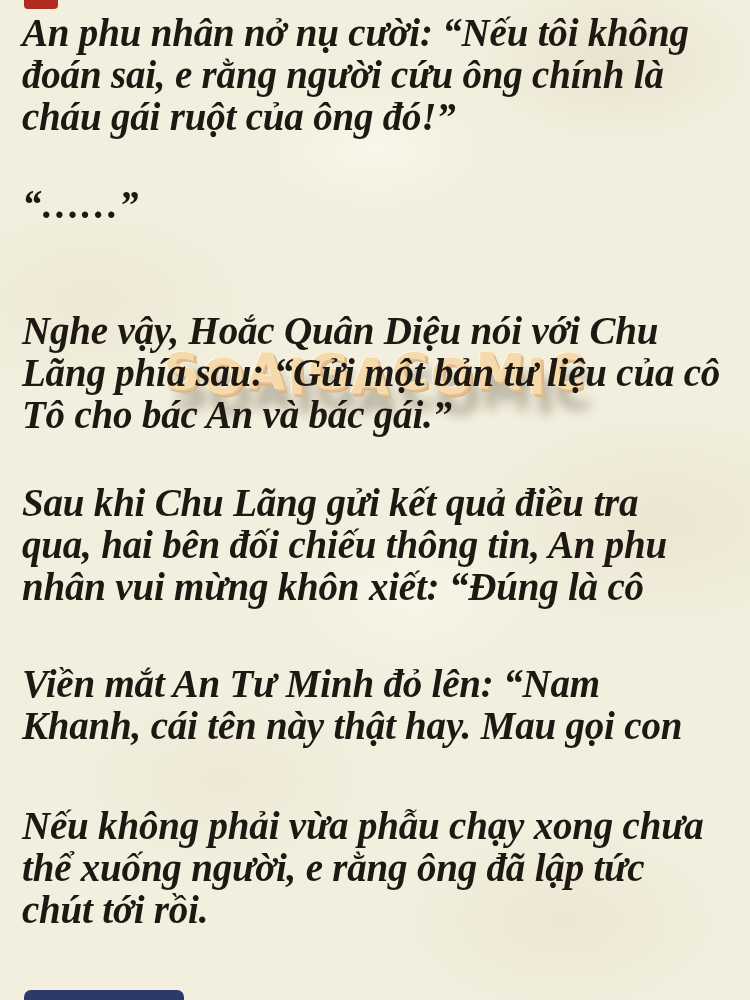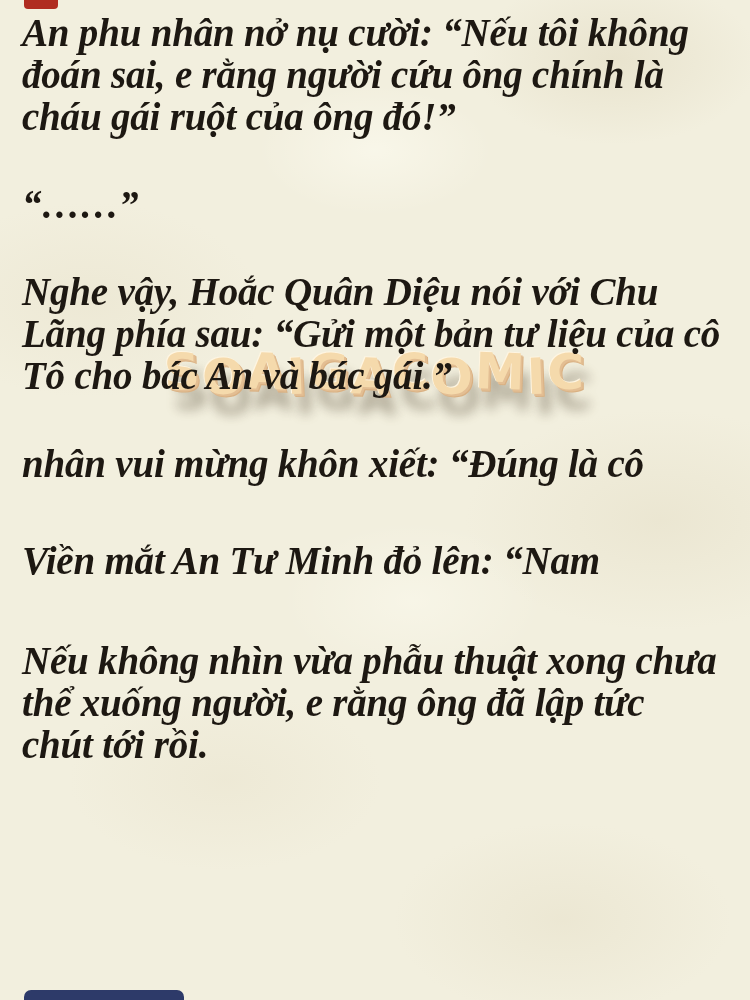--- a/index.html
+++ b/index.html
@@ -27,21 +27,21 @@
   }
   .para {
     margin: 0;
     font-weight: bold;
     font-style: italic;
     font-size: 39px;
     line-height: 42px;
     letter-spacing: -0.2px;
   }
   .para + .para { margin-top: 46px; }
-  .para:nth-of-type(3) { margin-top: 45px; }
+  .para:nth-of-type(3) { margin-top: 84px; }
   .para:nth-of-type(5) { margin-top: 55px; }
   .para:nth-of-type(6) { margin-top: 58px; }
   .line { display: block; white-space: nowrap; }
   .watermark {
     position: absolute;
     top: 344px;
     left: 0;
     width: 100%;
     text-align: center;
     z-index: 1;
@@ -91,25 +91,28 @@
       </p>
       <p class="para">
         <span class="line">“……”</span>
       </p>
       <p class="para">
         <span class="line">Nghe vậy, Hoắc Quân Diệu nói với Chu</span>
         <span class="line">Lãng phía sau: “Gửi một bản tư liệu của cô</span>
         <span class="line">Tô cho bác An và bác gái.”</span>
       </p>
       <p class="para">
+        <span class="line">Sau khi Chu Lãng gửi kết quả điều tra</span>
+        <span class="line">qua, hai bên đối chiếu thông tin, An phu</span>
         <span class="line">nhân vui mừng khôn xiết: “Đúng là cô</span>
       </p>
       <p class="para">
         <span class="line">Viền mắt An Tư Minh đỏ lên: “Nam</span>
+        <span class="line">Khanh, cái tên này thật hay. Mau gọi con</span>
       </p>
       <p class="para">
-        <span class="line">Nếu không nhìn vừa phẫu thuật xong chưa</span>
+        <span class="line">Nếu không phải vừa phẫu chạy xong chưa</span>
         <span class="line">thể xuống người, e rằng ông đã lập tức</span>
         <span class="line">chút tới rồi.</span>
       </p>
     </div>
   <div class="bottom-blue-bar" style="background: rgb(45, 58, 105);"></div>
 </div>
 
 </body></html>

